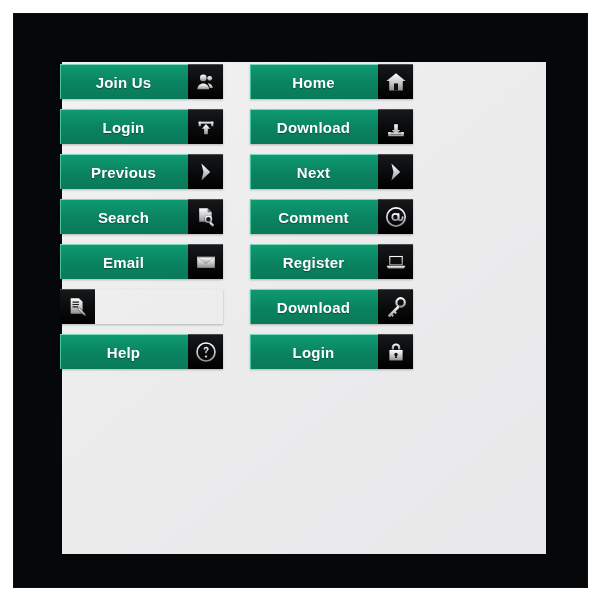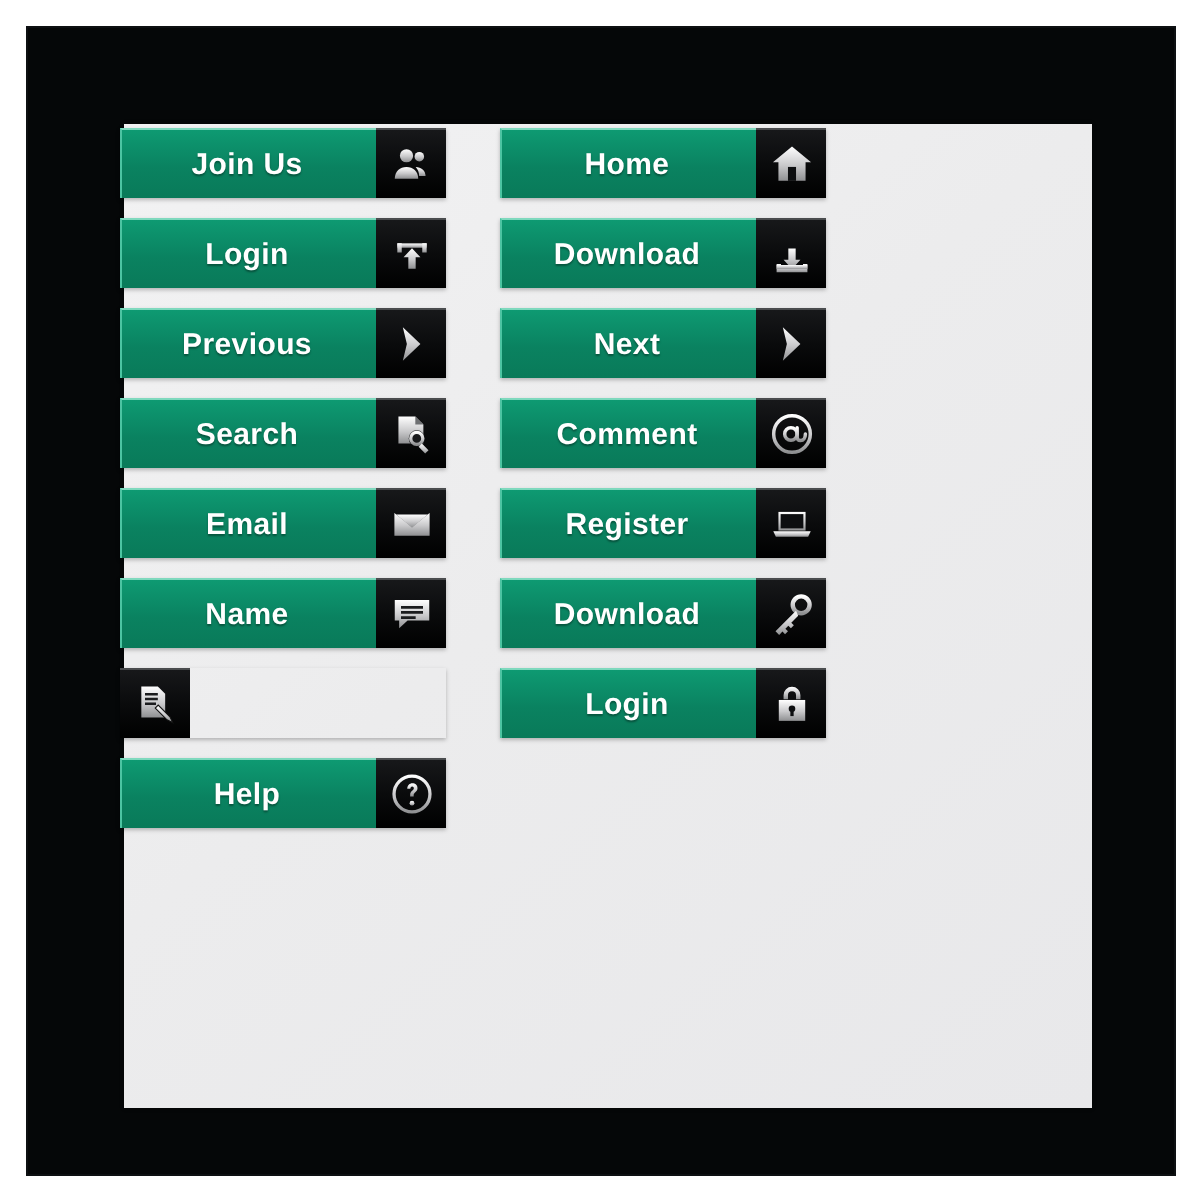--- a/index.html
+++ b/index.html
@@ -165,36 +165,20 @@
                   <stop offset="100%" class="gl-stop-c"></stop>
                 </linearGradient>
               </defs>
               <path d="M2.4 6h19.2v12.4H2.4z" fill="url(#g4)"></path>
               <path d="M2.4 6L12 13.6 21.6 6z" fill="#0d0e10"></path>
               <path d="M3.4 6.8h17.2L12 14z" fill="url(#g4)"></path>
             </svg>
           </div>
         </div>
         <div class="btn">
-          <div class="label">Name</div>
-          <div class="iconbox">
-            <svg viewBox="0 0 24 24" xmlns="http://www.w3.org/2000/svg">
-              <defs>
-                <linearGradient id="g5" x1="0" y1="0" x2="0" y2="1">
-                  <stop offset="0%" class="gl-stop-a"></stop>
-                  <stop offset="55%" class="gl-stop-b"></stop>
-                  <stop offset="100%" class="gl-stop-c"></stop>
-                </linearGradient>
-              </defs>
-              <path d="M2.6 4.4h18.8v11.2H9.6l-4.6 4.2v-4.2H2.6z" fill="url(#g5)"></path>
-              <path d="M6 7.6h12v1.5H6zM6 10.4h12v1.5H6zM6 13.2h8v1.5H6z" fill="#1b1c1e"></path>
-            </svg>
-          </div>
-        </div>
-        <div class="btn">
           <div class="iconbox">
             <svg viewBox="0 0 24 24" xmlns="http://www.w3.org/2000/svg">
               <defs>
                 <linearGradient id="g6" x1="0" y1="0" x2="0" y2="1">
                   <stop offset="0%" class="gl-stop-a"></stop>
                   <stop offset="55%" class="gl-stop-b"></stop>
                   <stop offset="100%" class="gl-stop-c"></stop>
                 </linearGradient>
               </defs>
               <path d="M4 2.4h9l4 4v13H4z" fill="url(#g6)"></path>

